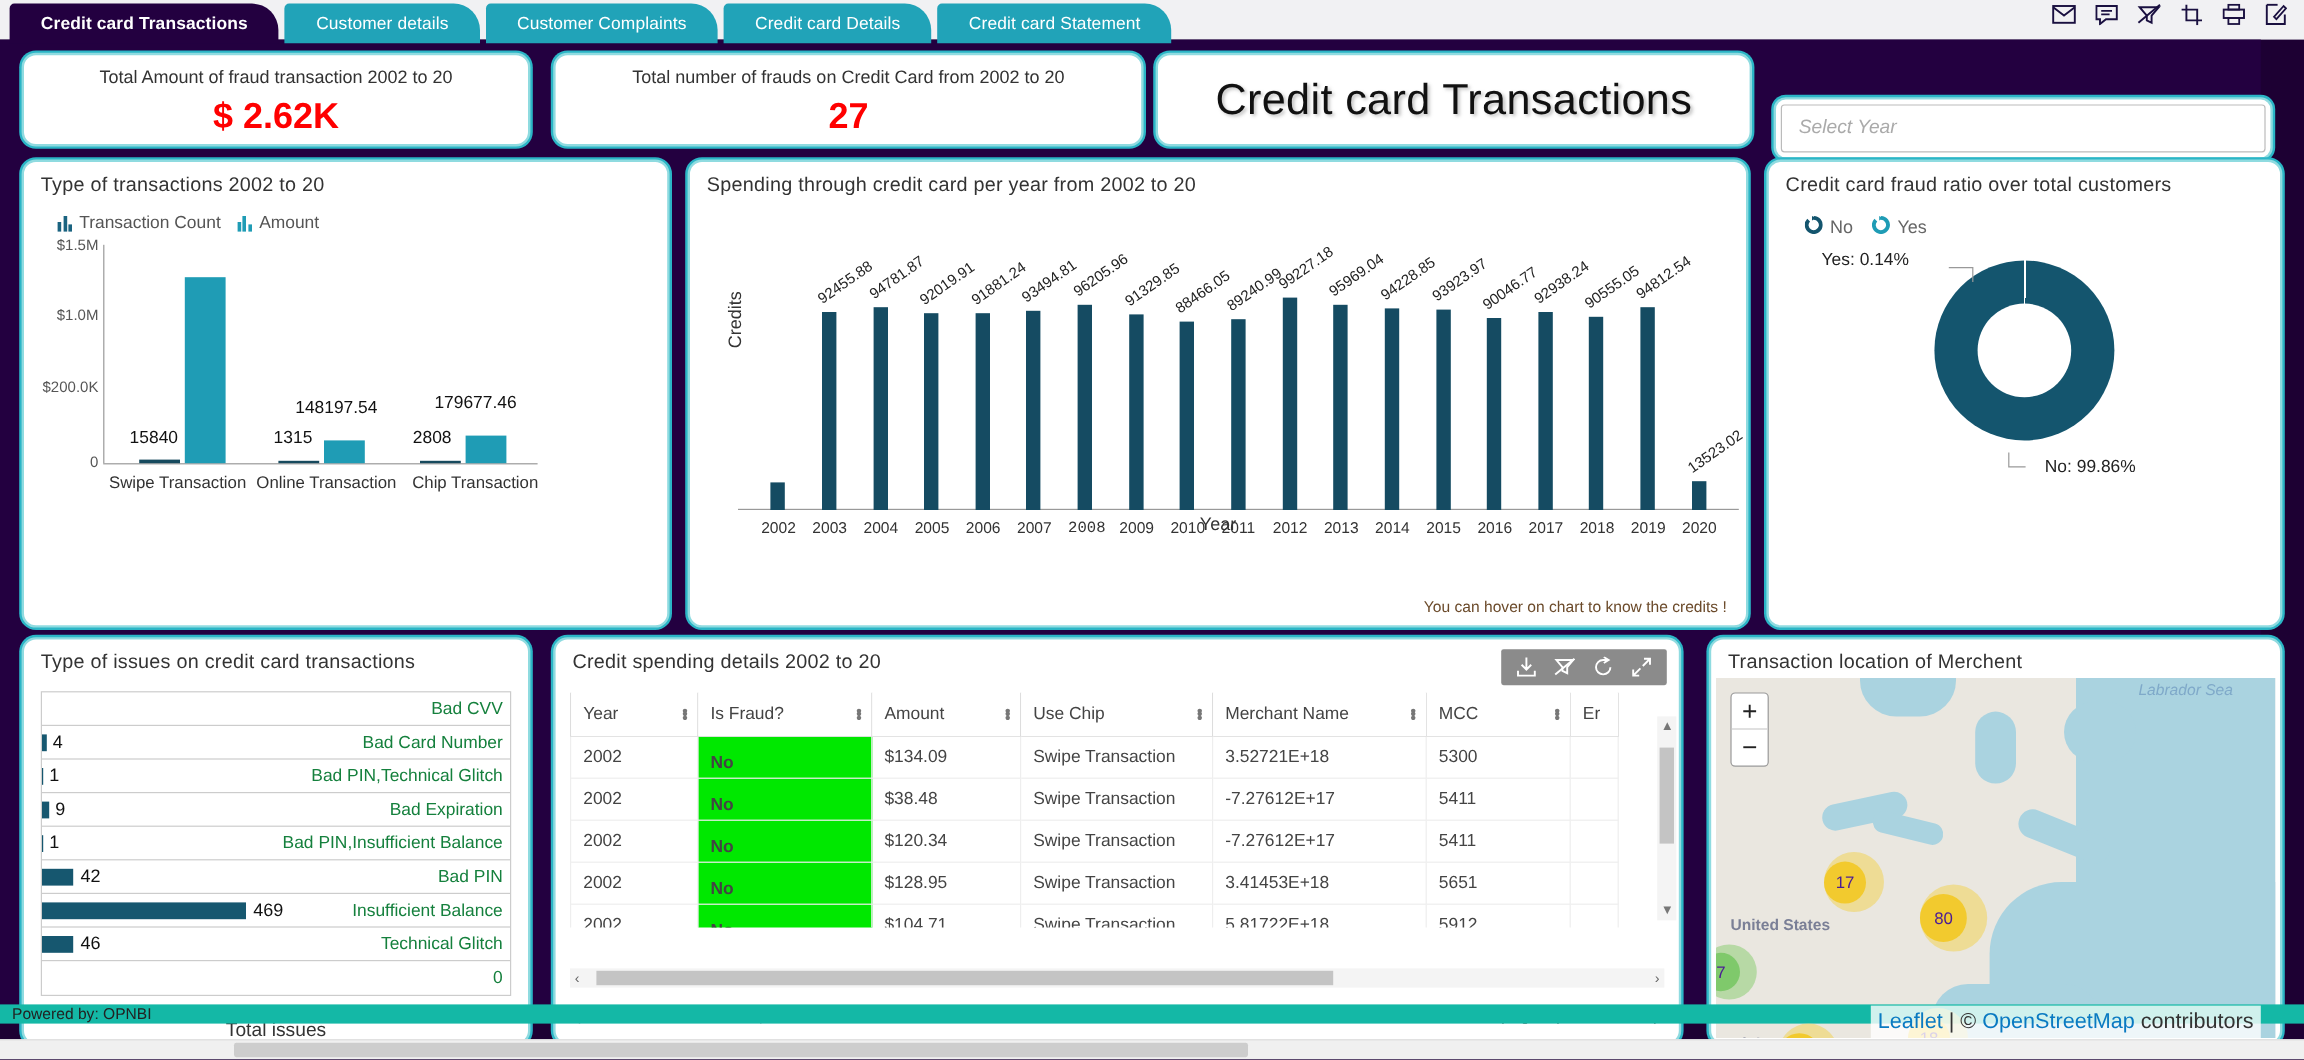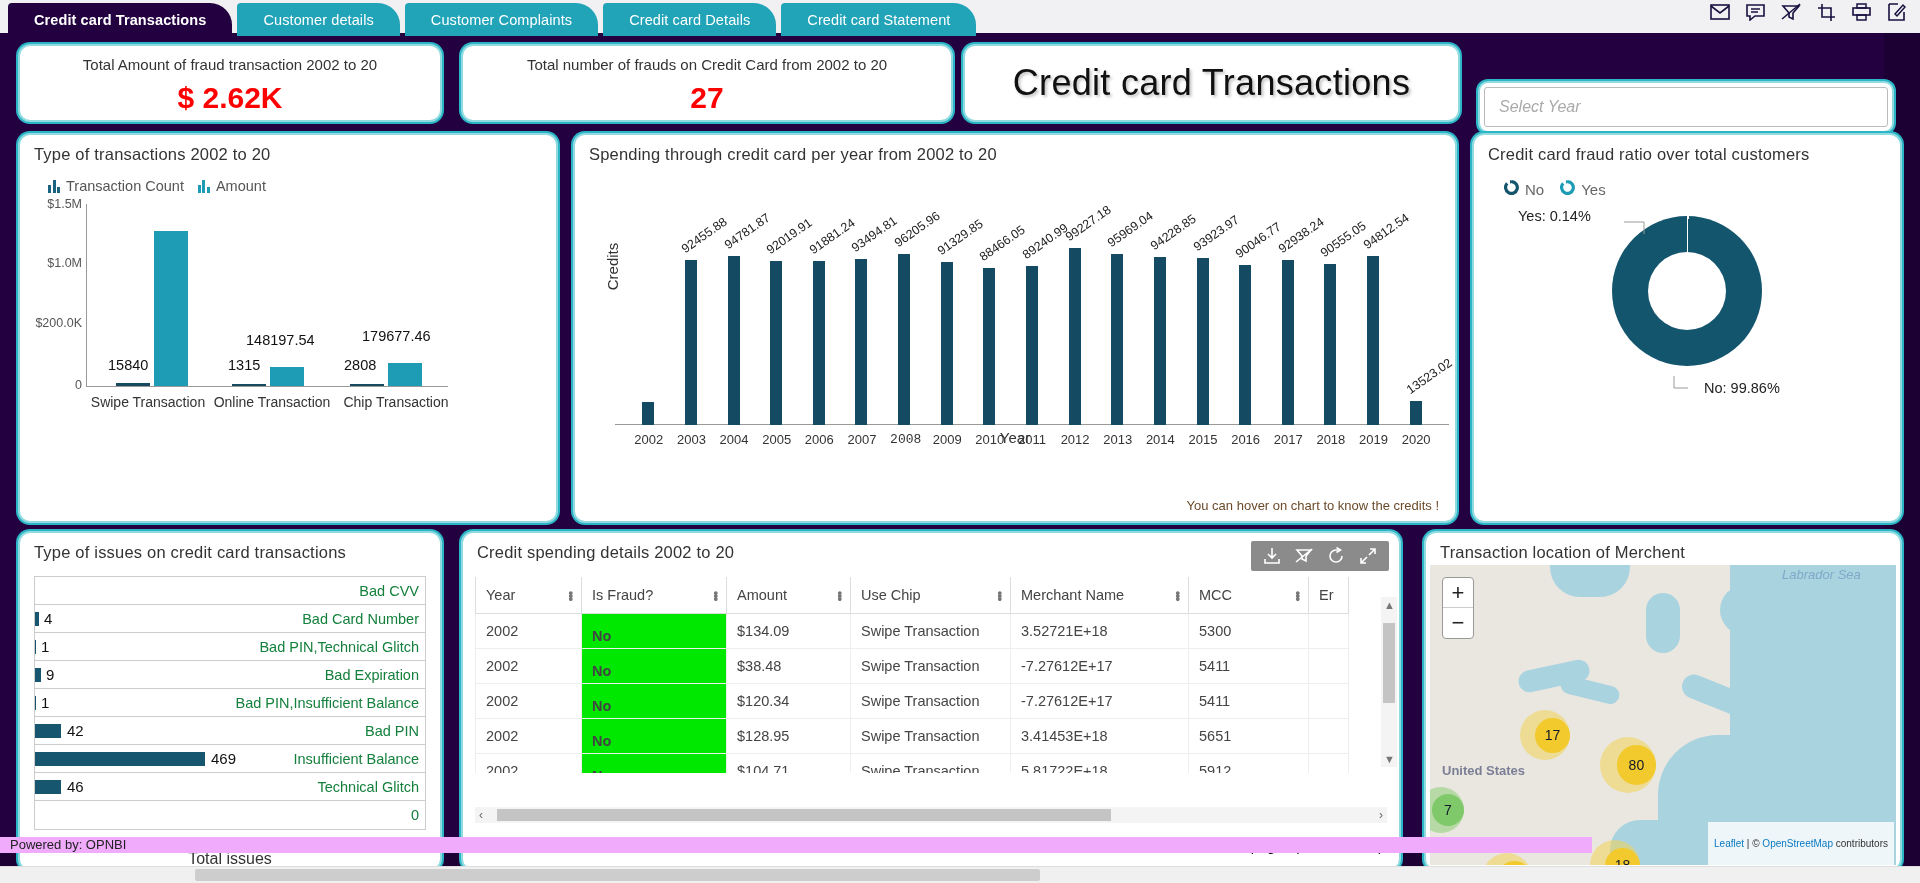--- a/index.html
+++ b/index.html
@@ -174,36 +174,36 @@
   .zoomctl {
     position:absolute; left:12px; top:12px; width:32px;
     border:1px solid #999; border-radius:4px; background:#fff; z-index:3;
   }
   .zoomctl div {
     height:30px; display:flex; align-items:center; justify-content:center;
     font-size:22px; color:#222; cursor:pointer;
   }
   .zoomctl div:first-child { border-bottom:1px solid #ccc; }
   .cluster {
-    position:absolute; border-radius:50%; display:flex; align-items:center; justify-content:flex-end;
-    font-size:14px; color:#0f172a; z-index:2; cursor:pointer;
+    position:absolute; border-radius:50%; display:flex; align-items:center; justify-content:flex-start;
+    font-size:14px; color:#4c1d95; z-index:2; cursor:pointer;
   }
   .cluster .inner { border-radius:50%; display:flex; align-items:center; justify-content:center; width:70%; height:70%; }
   .attr {
-    position:absolute; right:2px; bottom:0; background:rgba(255,255,255,.8);
-    font-size:10px; padding:16px 6px; color:#333; z-index:3;
+    position:absolute; right:12px; bottom:0; background:rgba(255,255,255,.8);
+    font-size:18px; padding:3px 6px; color:#333; z-index:3;
   }
   .attr a { color:#0a7ac2; text-decoration:none; }
   .maplabel { position:absolute; color:#7a7f96; font-size:13px; font-weight:bold; z-index:1;}
   .maplabel.sea { color:#7fa9c9; font-style:italic; font-weight:normal;}
 
   
   .footer {
-    position:absolute; left:0; bottom:30px; width:1592px; height:16px;
-    background:#f0abfc; font-size:13px; color:#222; padding-left:10px;
+    position:absolute; left:0; bottom:30px; width:1920px; height:16px;
+    background:#14b8a6; font-size:13px; color:#222; padding-left:10px;
   }
   .scrollbar-bottom {
     position:absolute; left:0; bottom:0; width:1920px; height:17px; background:#f0f0f0;
     border-top:1px solid #ddd;
   }
   .scrollbar-bottom .th { position:absolute; left:195px; top:2px; width:845px; height:12px; background:#cdcdcd; border-radius:2px;}
 </style>
 </head>
 <body>
 

